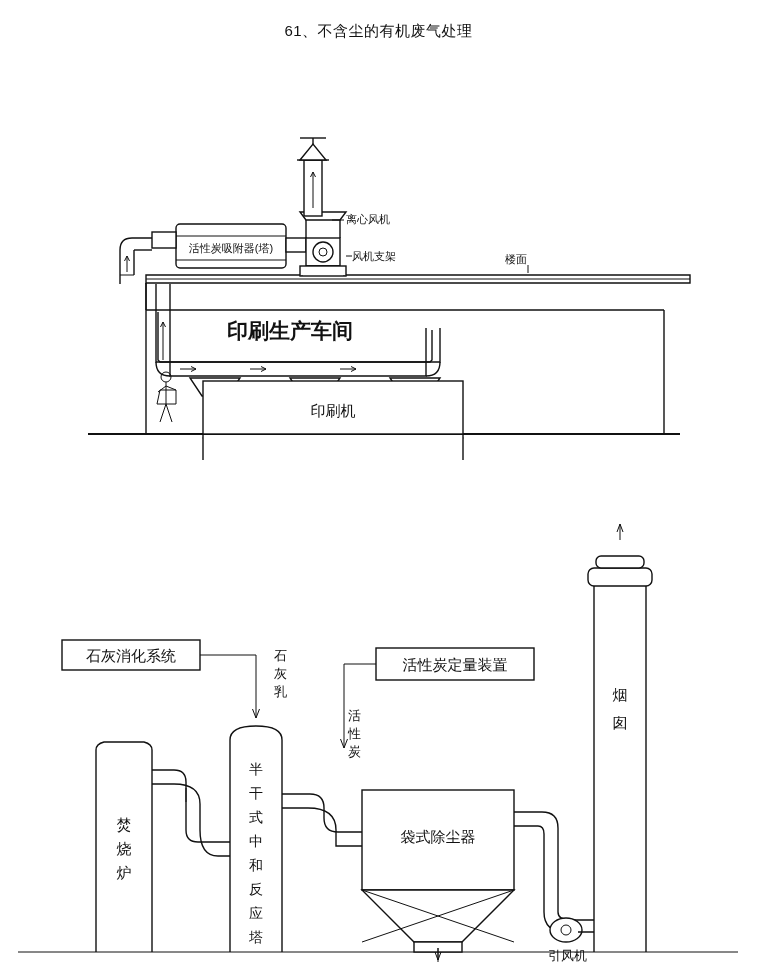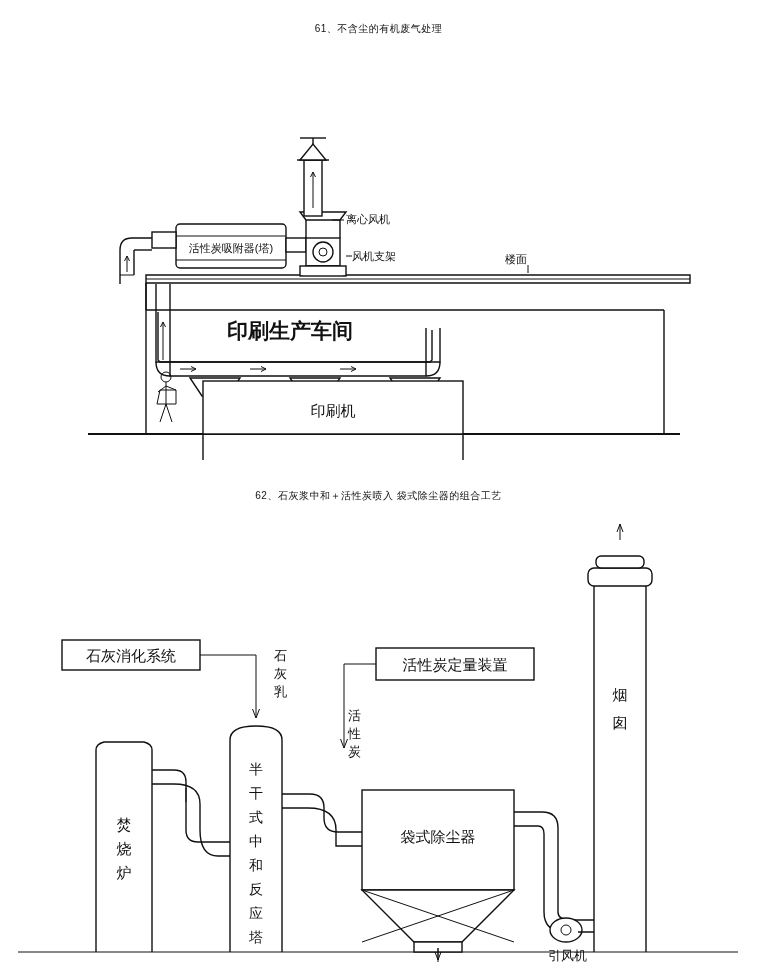--- a/index.html
+++ b/index.html
@@ -6,21 +6,21 @@
   body{
     width:757px;
     background:#ffffff;
     font-family:"Liberation Sans","DejaVu Sans",sans-serif;
     color:#111;
   }
   .page{position:relative;width:757px;height:965px;overflow:hidden;}
 
   .caption{
     text-align:center;
-    font-size:10px;
+    font-size:15px;
     letter-spacing:0.5px;
     color:#111;
   }
   #caption-1{position:absolute;left:0;top:22px;width:757px;}
   #caption-2{position:absolute;left:0;top:489px;width:757px;}
 
   .fig{position:absolute;}
   #figure-1{left:0;top:60px;width:757px;height:400px;}
   #figure-2{left:18px;top:512px;width:720px;height:450px;}
 
@@ -235,21 +235,20 @@
       <g>
         <circle cx="166" cy="317" r="5" class="stk-thin"></circle>
         <path d="M166 322 L166 344" class="stk-thin"></path>
         <path d="M166 326 L176 330 M166 326 L158 332" class="stk-thin"></path>
         <path d="M166 344 L160 362 M166 344 L172 362" class="stk-thin"></path>
         <path d="M160 330 L176 330 L176 344 L157 344 Z" class="stk-thin" fill="none"></path>
       </g>
     </svg>
   </div>
 
-  <div class="caption" id="caption-2">62、石灰浆中和＋活性炭喷入 袋式除尘器的组合工艺</div>
 
   <div class="fig" id="figure-2">
     <svg width="720" height="450" viewBox="0 0 720 450" xmlns="http://www.w3.org/2000/svg">
       <rect x="0" y="0" width="720" height="450" fill="#fff"></rect>
 
       <line x1="0" y1="440" x2="720" y2="440" class="stk-thin"></line>
 
       <path d="M78 248 L78 238 Q78 232 86 230 L126 230 Q134 232 134 238 L134 440" class="stk"></path>
       <path d="M78 248 L78 440" class="stk"></path>
       <text class="lbl" x="106" y="318" font-size="15" text-anchor="middle">焚</text>

